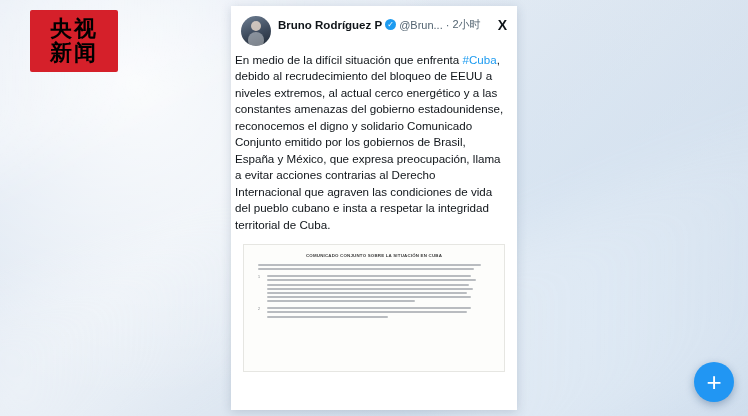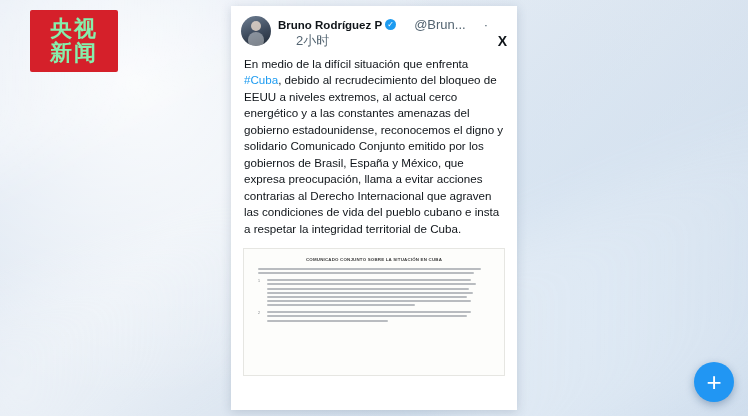--- a/index.html
+++ b/index.html
@@ -35,21 +35,21 @@
   .bg-streak.s3 { left: -40px; top: 250px; width: 360px; height: 160px; filter: blur(26px); opacity: .5; }
 
   
   .logo {
     position: absolute;
     left: 30px;
     top: 10px;
     width: 88px;
     height: 62px;
     background: #d5202a;
-    color: #86efac;
+    color: #000000;
     border-radius: 2px;
     display: flex;
     flex-direction: column;
     align-items: center;
     justify-content: center;
     line-height: 1.08;
     letter-spacing: 2px;
   }
   .logo span {
     font-size: 22px;
@@ -122,35 +122,35 @@
     height: 11px;
     margin-left: 3px;
     border-radius: 50%;
     background: #1d9bf0;
     color: #fff;
     font-size: 8px;
     line-height: 11px;
     text-align: center;
   }
   .handle, .dot, .time {
-    font-size: 13px;
+    font-size: 11px;
     color: #536471;
-    margin-left: 18px;
+    margin-left: 3px;
     white-space: nowrap;
   }
   .x-logo {
     margin-left: auto;
     font-size: 14px;
     font-weight: bold;
     color: #0f1419;
     line-height: 1;
     padding-left: 6px;
   }
   .tweet-body {
-    padding: 6px 12px 0 13px;
+    padding: 6px 12px 0 4px;
   }
   .tweet-body p {
     margin: 0 0 11px 0;
     font-size: 11.6px;
     line-height: 1.42;
     color: #0f1419;
     word-break: break-word;
   }
   .hashtag {
     color: #1d9bf0;

